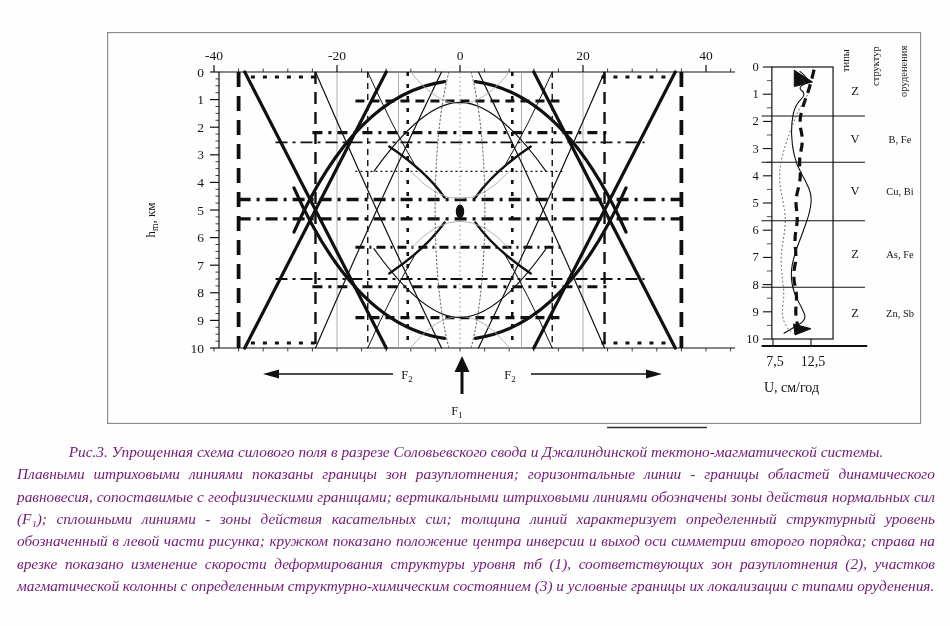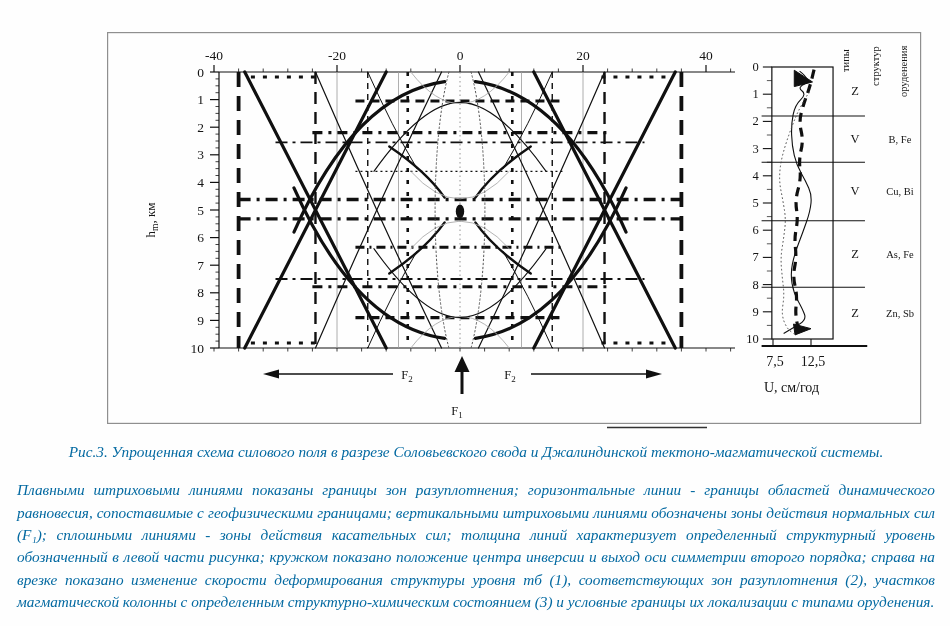--- a/index.html
+++ b/index.html
@@ -1,23 +1,23 @@
 <!DOCTYPE html>
 <html><head>
 <meta charset="utf-8">
 <style>
   html,body{margin:0;padding:0;background:#ffffff;}
   .page{position:relative;width:950px;height:626px;background:#fefefe;overflow:hidden;
         font-family:"Liberation Serif","DejaVu Serif",serif;}
   .figure{position:absolute;left:0;top:0;width:950px;height:440px;}
   svg text{font-family:"Liberation Serif","DejaVu Serif",serif;fill:#151515;}
-  .caption{position:absolute;left:17px;right:15px;top:441px;color:#0369a1;
+  .caption{position:absolute;left:17px;right:15px;top:441px;color:#701a75;
            font-style:italic;font-size:15.3px;line-height:1.46;}
   .cap-title{text-align:center;}
-  .cap-body{text-align:justify;margin-top:16px;}
+  .cap-body{text-align:justify;}
 </style>
 </head>
 <body>
 
 <div class="page">
   <div class="figure">
     <svg id="fig-svg" width="815" height="428" viewBox="0 0 815 428" style="position:absolute;left:107px;top:10px;">
         <rect x="0.6" y="22.6" width="813" height="390.8" fill="none" stroke="#8f8f8f" stroke-width="1.2"></rect>
         <line x1="500" y1="417.5" x2="600" y2="417.5" stroke="#333" stroke-width="1.6"></line>
         <line x1="112" y1="62" x2="112" y2="338" stroke="#101010" stroke-width="1.2"></line>

